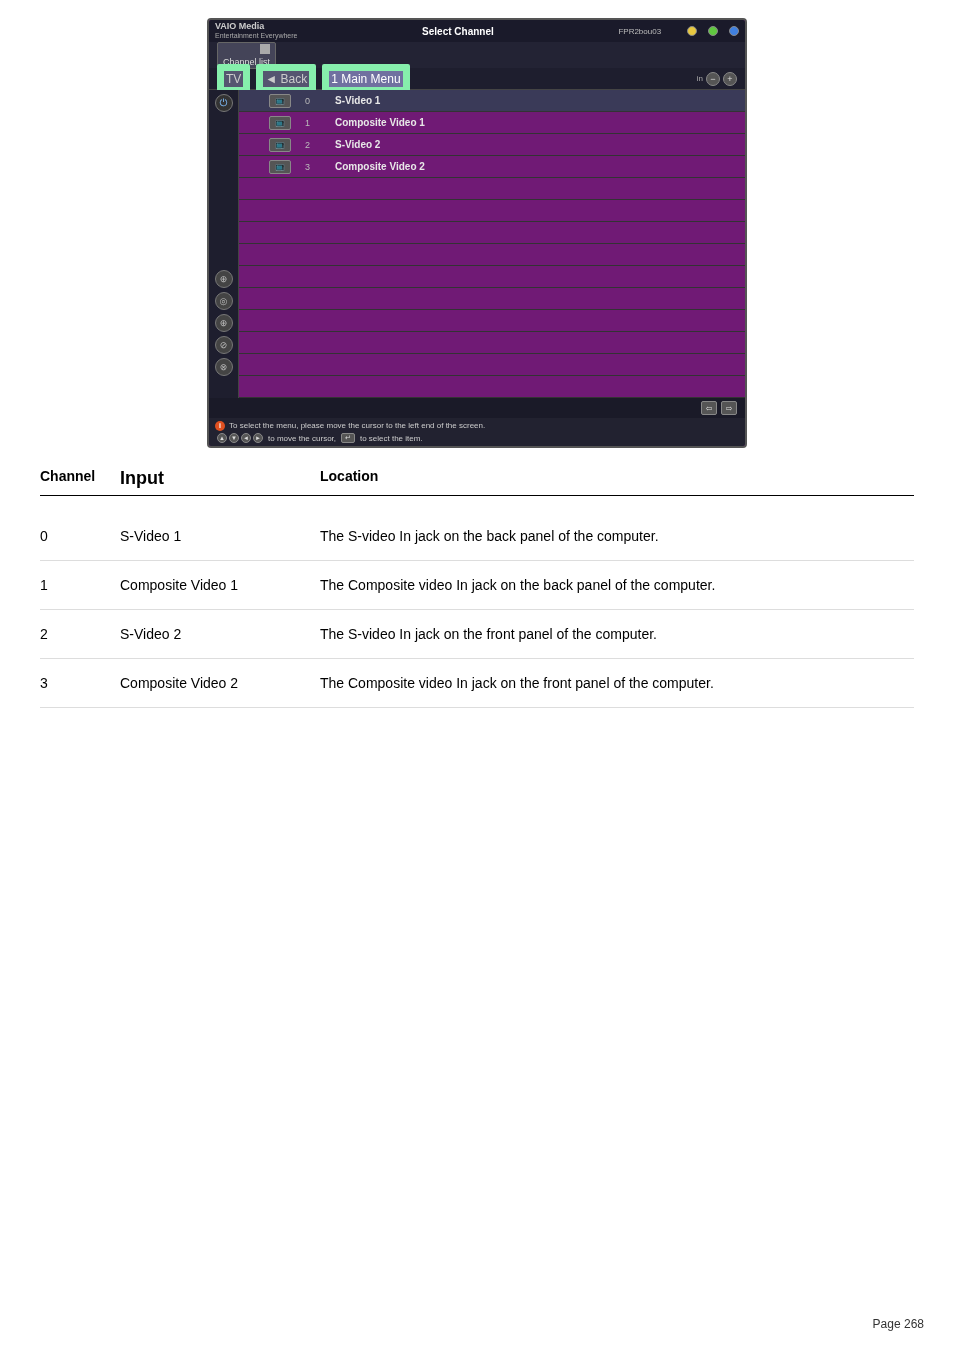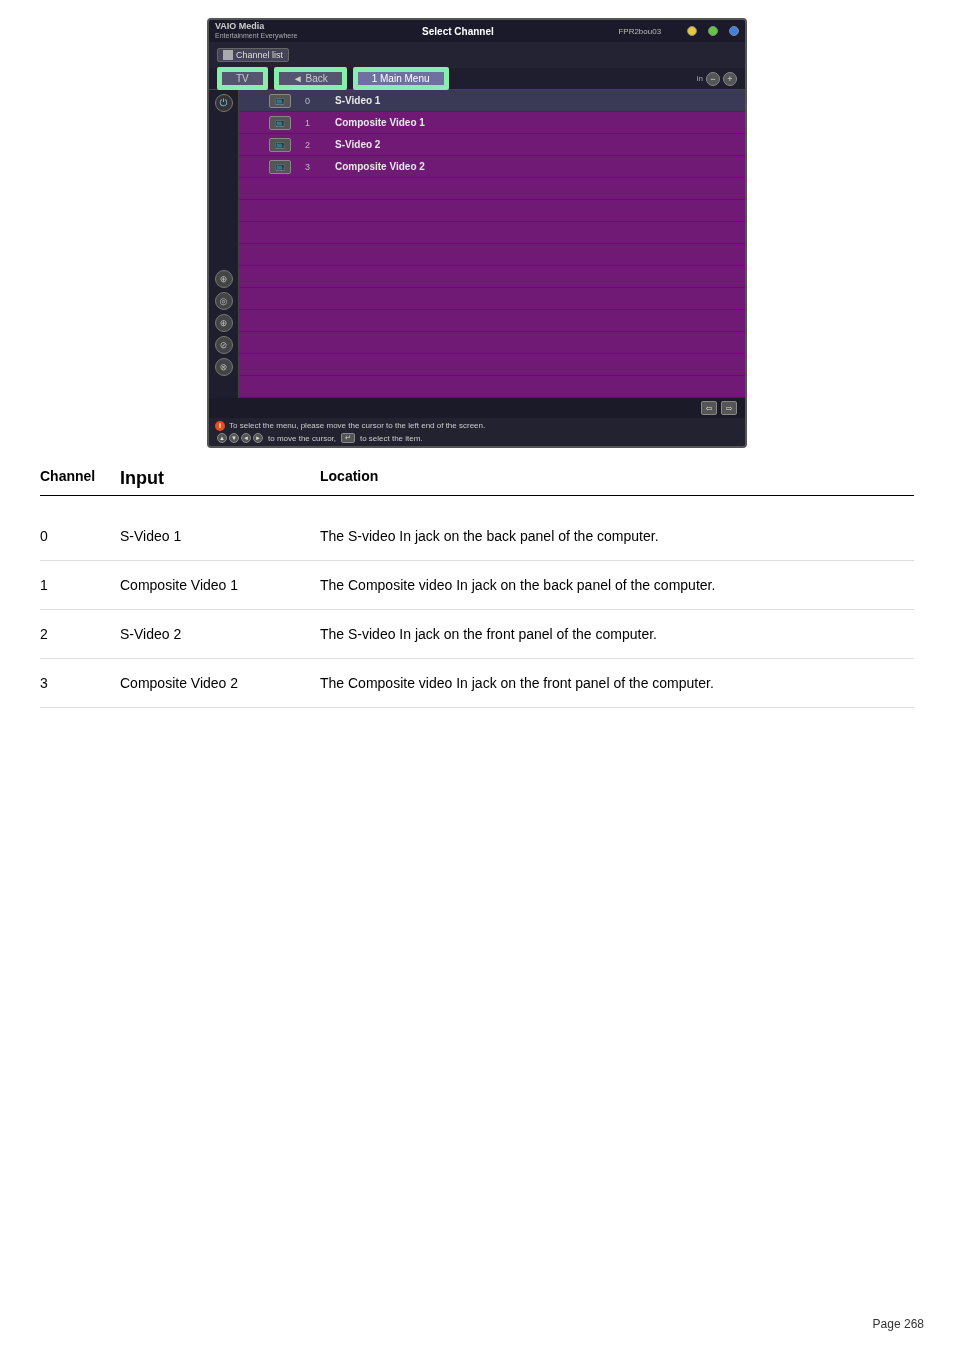--- a/index.html
+++ b/index.html
@@ -78,20 +78,21 @@
     .tv-toolbar-btn {
       background: #444458;
       color: #ddd;
       font-size: 9px;
       border: 1px solid #666;
       border-radius: 2px;
       padding: 1px 5px;
       display: flex;
       align-items: flex-end;
       gap: 3px;
+      flex-direction: column;
     }
     .tv-toolbar-icon {
       width: 10px;
       height: 10px;
       background: #aaa;
       display: inline-block;
     }
 
     
     .tv-subtoolbar {
@@ -99,24 +100,24 @@
       display: flex;
       align-items: center;
       padding: 2px 8px;
       gap: 6px;
       height: 22px;
       border-bottom: 1px solid #444;
     }
     .tv-subtoolbar .tab {
       background: #555570;
       color: #ccc;
-      font-size: 10px;
-      padding: 1px 14px;
+      font-size: 12px;
+      padding: 1px 2px;
       border-radius: 2px;
-      border: 5px solid #86efac;
+      border: 7px solid #86efac;
     }
     .tv-subtoolbar .tab.active {
       background: #7070a0;
       color: #fff;
     }
     .tv-subtoolbar-right {
       margin-left: auto;
       display: flex;
       align-items: center;
       gap: 3px;

